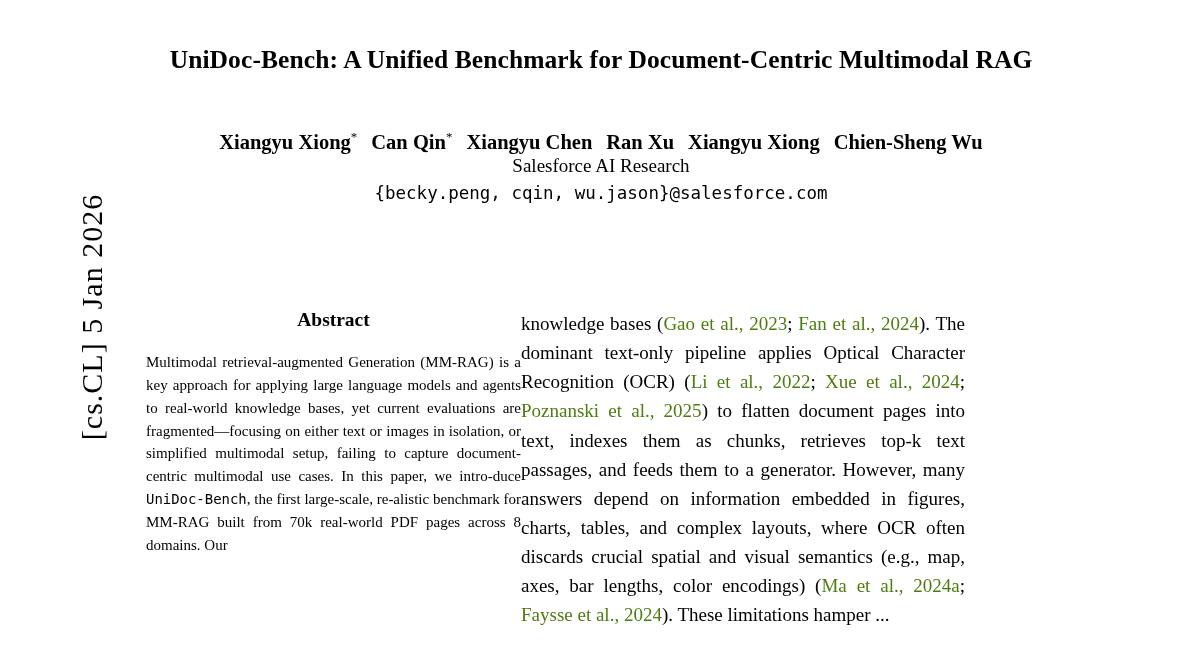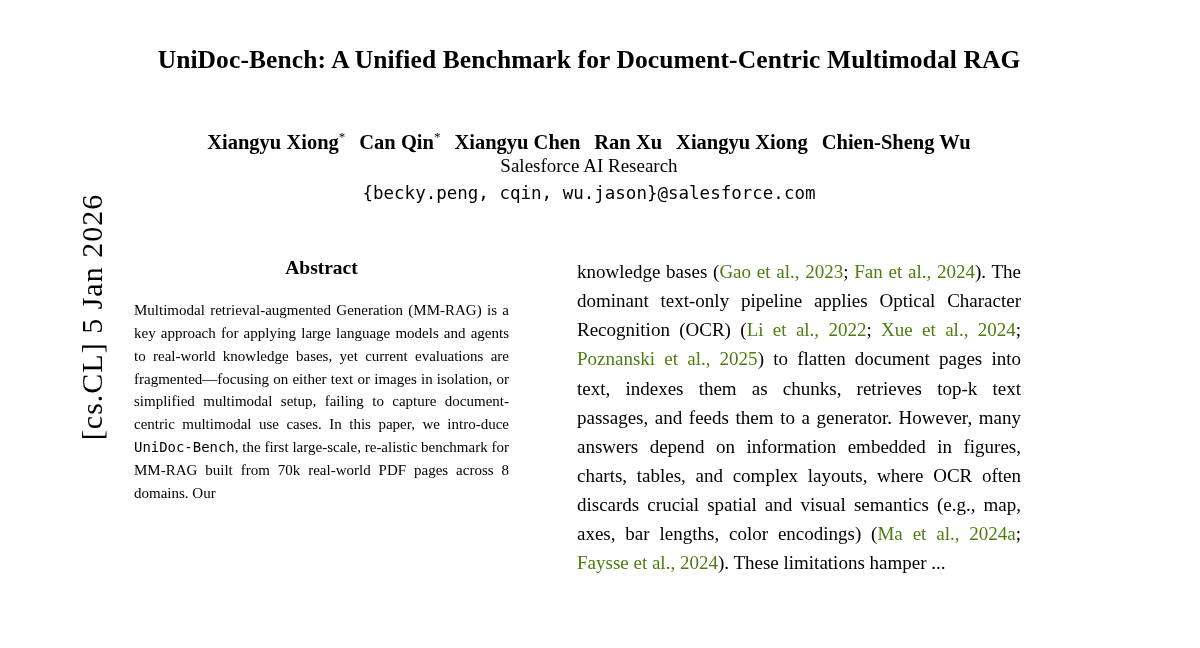--- a/index.html
+++ b/index.html
@@ -30,21 +30,21 @@
     transform-origin: center center;
     font-family: "Liberation Serif", serif;
     font-size: 30px;
     letter-spacing: 1px;
     color: #000;
     white-space: nowrap;
     text-align: center;
   }
   .content {
     position: absolute;
-    left: 134px;
+    left: 146px;
     top: 0;
     width: 910px;
   }
   .title {
     margin-top: 44px;
     font-size: 25.5px;
     font-weight: bold;
     text-align: center;
     line-height: 1.28;
     letter-spacing: 0.1px;
@@ -71,23 +71,22 @@
     font-weight: normal;
   }
   .email {
     margin-top: 6px;
     text-align: center;
     font-family: "DejaVu Sans Mono", monospace;
     font-size: 17.5px;
     letter-spacing: 0px;
   }
   .columns {
-    margin-top: 54px;
+    margin-top: 106px;
     display: flex;
-    gap: 68px;
   }
   .col {
     width: 375px;
   }
   .col-right {
     width: 444px;
   }
   .abstract-head {
     text-align: center;
     font-size: 19.5px;

